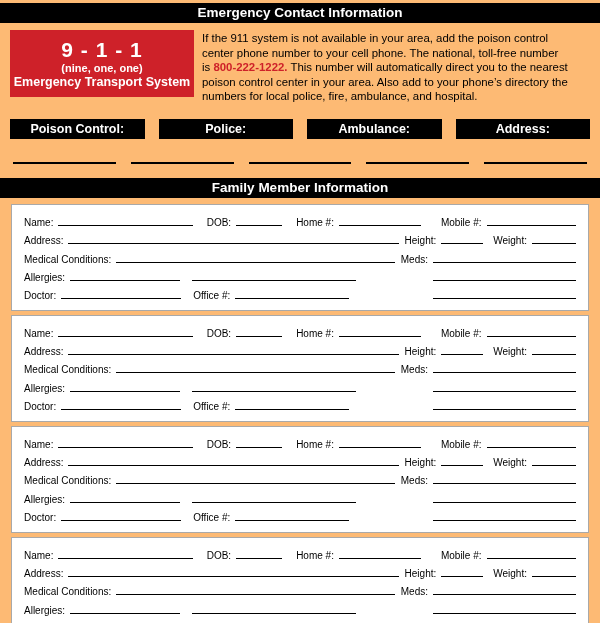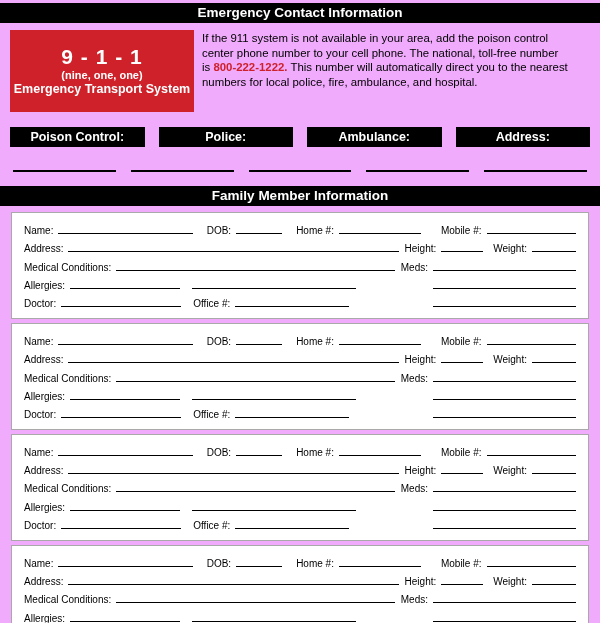--- a/index.html
+++ b/index.html
@@ -4,42 +4,42 @@
 <style>
   * { box-sizing: border-box; }
   html, body { margin: 0; padding: 0; }
   body {
     width: 600px; height: 623px;
     background: #ffffff;
     font-family: "Liberation Sans", sans-serif;
     color: #000;
     overflow: hidden;
   }
-  .page { position: relative; width: 600px; height: 623px; overflow: hidden; background: #f0abfc; }
+  .page { position: relative; width: 600px; height: 623px; overflow: hidden; background: #fdba74; }
 
   
   .titlebar {
     background: #000;
     color: #fff;
     font-weight: bold;
     font-size: 13.5px;
     text-align: center;
     height: 20px;
     line-height: 20px;
     width: 600px;
   }
   .titlebar.first { margin-top: 3px; }
   .titlebar.family { margin-top: 14px; }
 
   
   .top-section { display: flex; margin: 7px 10px 0 10px; gap: 8px; }
   .badge {
     background: #CE2129;
     color: #fff;
-    width: 184px; min-width: 184px; height: 82px;
+    width: 184px; min-width: 184px; height: 67px;
     display: flex; flex-direction: column; justify-content: center; align-items: center;
     text-align: center;
   }
   .badge-911 { font-size: 21px; font-weight: bold; line-height: 24px; letter-spacing: 1px; }
   .badge-sub { font-size: 11px; font-weight: bold; line-height: 13px; }
   .badge-sys { font-size: 12.5px; font-weight: bold; line-height: 15px; }
   .para { flex: 1; font-size: 11.4px; line-height: 14.6px; padding-top: 1px; }
   .para-line { white-space: nowrap; }
   .para .phone { color: #CE2129; font-weight: bold; }
 
@@ -92,20 +92,21 @@
   <div class="top-section">
     <div class="badge">
       <div class="badge-911">9 - 1 - 1</div>
       <div class="badge-sub">(nine, one, one)</div>
       <div class="badge-sys">Emergency Transport System</div>
     </div>
     <div class="para">
       <div class="para-line">If the 911 system is not available in your area, add the poison control</div>
       <div class="para-line">center phone number to your cell phone. The national, toll-free number</div>
       <div class="para-line"><span>is </span><span class="phone">800-222-1222.</span><span> This number will automatically direct you to the nearest</span></div>
+      <div class="para-line">poison control center in your area. Also add to your phone’s directory the</div>
       <div class="para-line">numbers for local police, fire, ambulance, and hospital.</div>
     </div>
   </div>
 
   <div class="contacts">
     <div class="contact-boxes">
       <div class="contact-box">Poison Control:</div>
       <div class="contact-box">Police:</div>
       <div class="contact-box">Ambulance:</div>
       <div class="contact-box">Address:</div>

